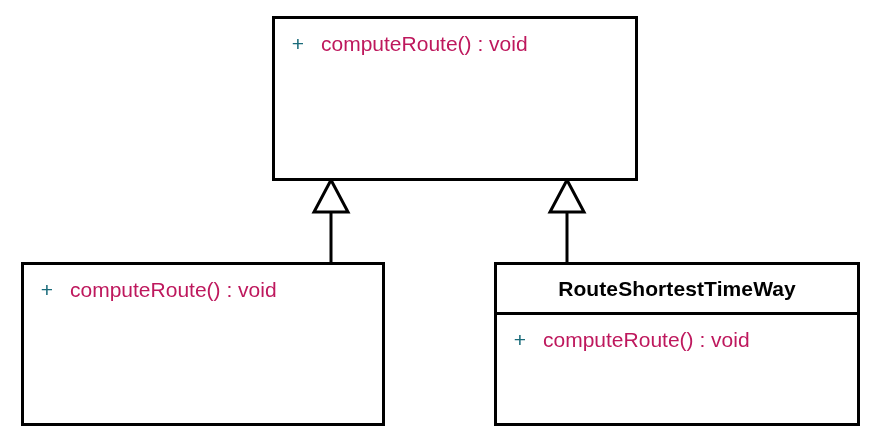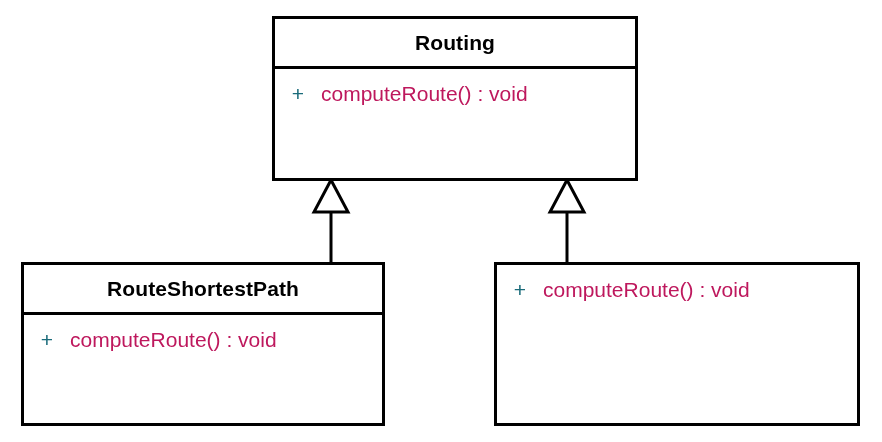--- a/index.html
+++ b/index.html
@@ -94,40 +94,39 @@
   </div>
 
   <div class="generalization" style="left:536px; top:178px; width:62px; height:86px;">
     <svg width="62" height="86" viewBox="0 0 62 86">
       <line x1="31" y1="86" x2="31" y2="34" stroke="#000000" stroke-width="3"></line>
       <polygon points="31,2 48,34 14,34" fill="#ffffff" stroke="#000000" stroke-width="3" stroke-linejoin="miter"></polygon>
     </svg>
   </div>
 
   <div class="uml-class" style="left:272px; top:16px; width:366px; height:165px;">
-    <div class="uml-class-name">Routing</div>
     <div class="uml-class-members">
       <div class="uml-member">
         <span class="uml-member-visibility">+</span>
         <span class="uml-member-signature">computeRoute() : void</span>
       </div>
     </div>
   </div>
 
   <div class="uml-class" style="left:21px; top:262px; width:364px; height:164px;">
-    <div class="uml-class-name">RouteShortestPath</div>
     <div class="uml-class-members">
       <div class="uml-member">
         <span class="uml-member-visibility">+</span>
         <span class="uml-member-signature">computeRoute() : void</span>
       </div>
     </div>
   </div>
 
   <div class="uml-class" style="left:494px; top:262px; width:366px; height:164px;">
+    <div class="uml-class-name">RouteShortestTimeWay</div>
     <div class="uml-class-members">
       <div class="uml-member">
         <span class="uml-member-visibility">+</span>
         <span class="uml-member-signature">computeRoute() : void</span>
       </div>
     </div>
   </div>
 
 </div>
 

